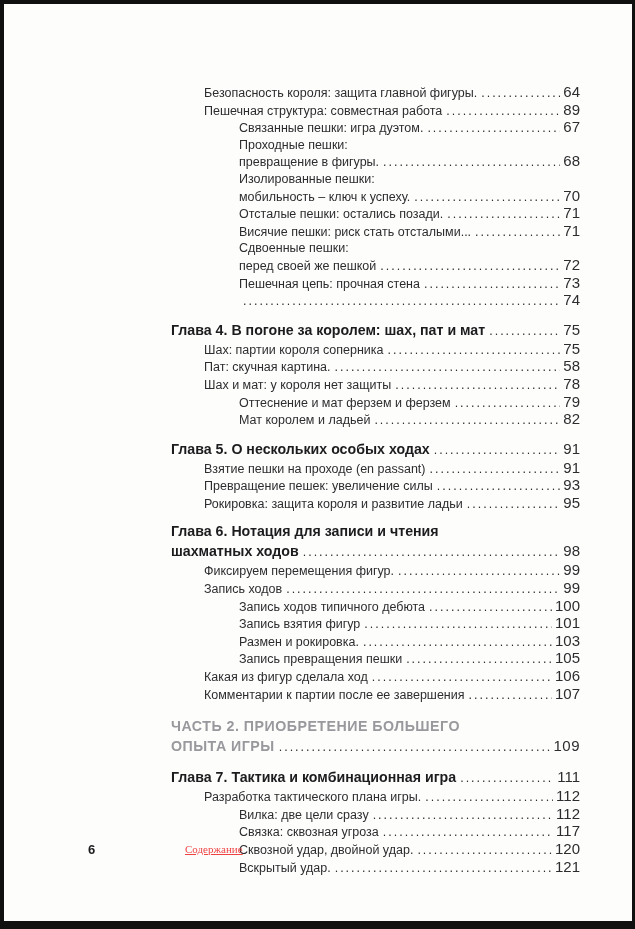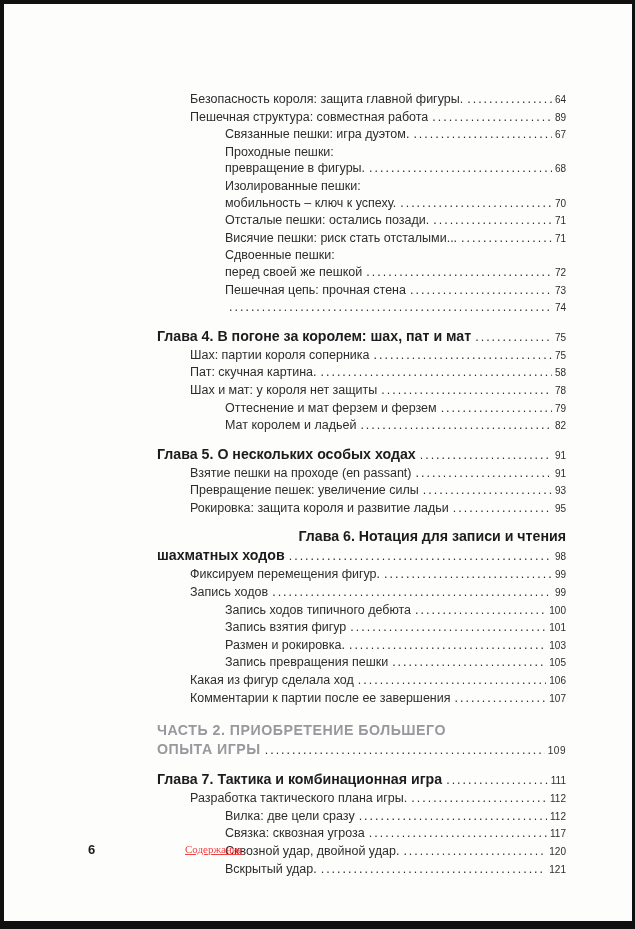--- a/index.html
+++ b/index.html
@@ -10,40 +10,39 @@
     font-family: "Liberation Sans", sans-serif;
     overflow: hidden;
   }
   .page {
     position: absolute;
     left: 4px; top: 4px; right: 3px; bottom: 8px;
     background: #fdfdfc;
   }
   .toc {
     position: absolute;
-    left: 153px; top: 80px; width: 409px;
+    left: 167px; top: 80px; width: 409px;
     color: #2d2d2f;
-    margin-top: 7px;
   }
   .row {
     display: flex;
     align-items: baseline;
     font-size: 12.5px;
     line-height: 16.6px;
   }
   .row .label { flex: 0 1 auto; white-space: nowrap; }
   .lvl1 { padding-left: 33px; }
   .lvl2 { padding-left: 68px; }
   .chapter {
     font-weight: bold;
     font-size: 14.2px;
     line-height: 19px;
     color: #1c1c1e;
   }
-  .chapter.gap { margin-top: 10px; justify-content: flex-end; }
+  .chapter.gap { margin-top: 10px; }
   .part {
     font-weight: bold;
     font-size: 14.2px;
     line-height: 19px;
     color: #98989d;
     letter-spacing: 0.5px;
   }
   .part.gap { margin-top: 14px; }
   .dots {
     flex: 1 1 auto;
@@ -51,21 +50,21 @@
     white-space: nowrap;
     min-width: 10px;
     margin: 0 3px 0 4px;
     font-size: 12.5px;
     font-weight: normal;
     color: #2d2d2f;
     letter-spacing: 2px;
   }
   .pagenum {
     flex: 0 0 auto;
-    font-size: 10px;
+    font-size: 15px;
     font-weight: normal;
     color: #2d2d2f;
   }
   .footer-num {
     position: absolute;
     left: 84px; top: 838px;
     font-size: 13px;
     font-weight: bold;
     color: #1c1c1e;
   }

